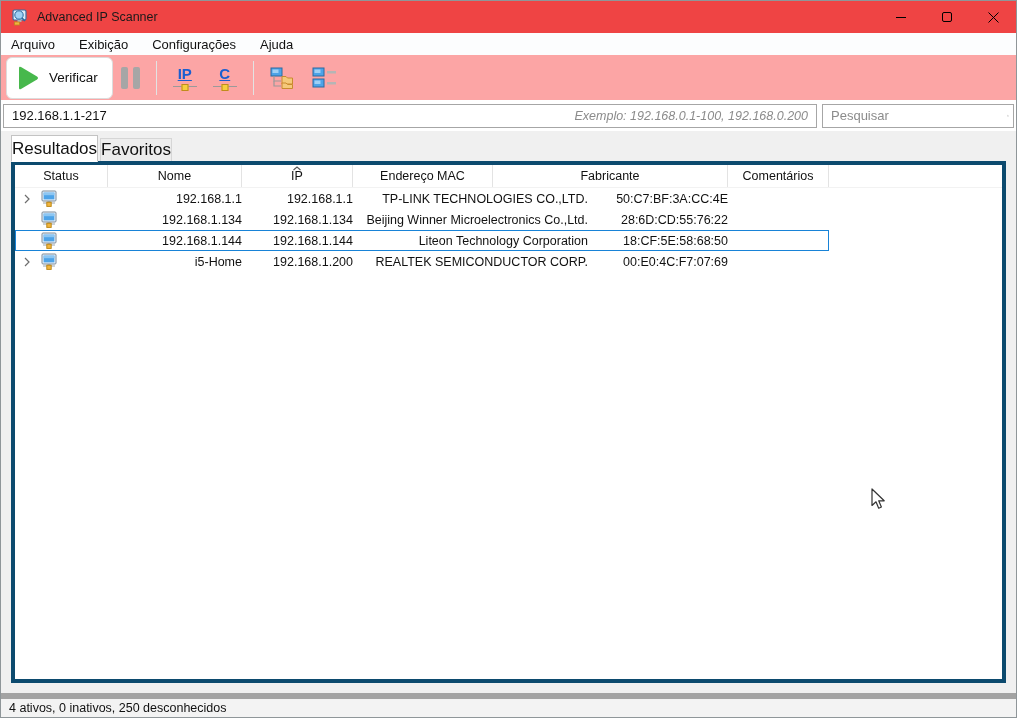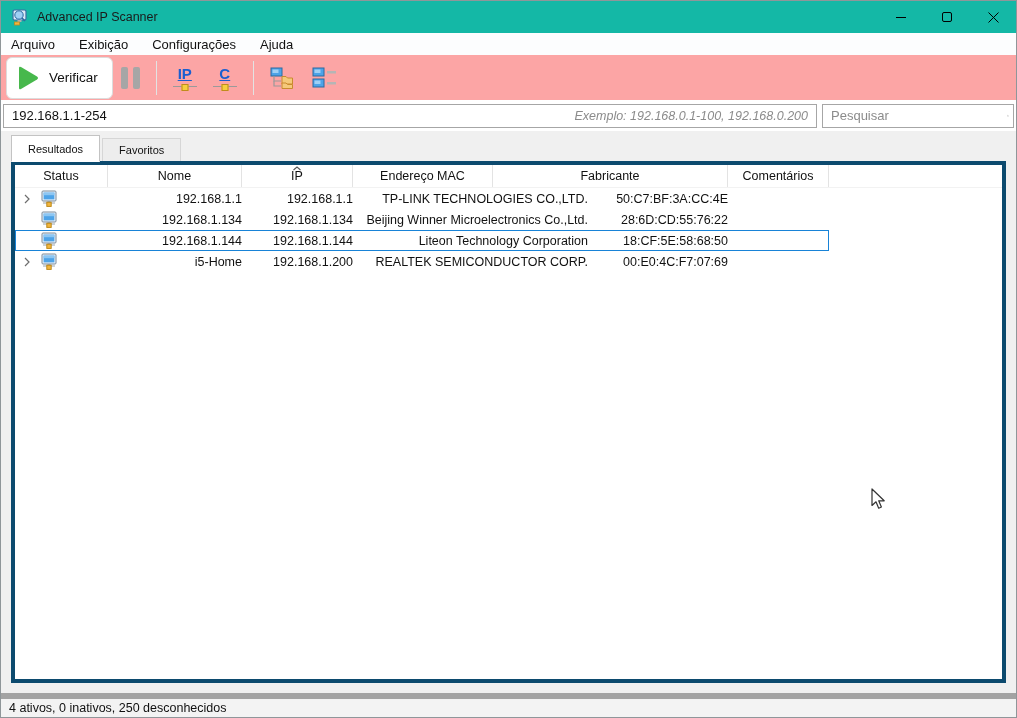--- a/index.html
+++ b/index.html
@@ -1,21 +1,21 @@
 <!DOCTYPE html>
 <html><head>
 <meta charset="utf-8">
 <style>
   * { box-sizing: border-box; margin: 0; padding: 0; }
   html,body { width:1017px; height:718px; }
   body { font-family: "Liberation Sans", "DejaVu Sans", sans-serif; font-size:13px; color:#1a1a1a; }
   .window { position:relative; width:1017px; height:718px; border:1px solid #8f9699; background:#fff; display:flex; flex-direction:column; overflow:hidden; }
 
   
-  .titlebar { height:32px; background:#14b8a6; display:flex; align-items:center; flex:0 0 auto; }
+  .titlebar { height:32px; background:#ef4444; display:flex; align-items:center; flex:0 0 auto; }
   .titlebar .app-icon { margin:0 8px 0 10px; display:flex; }
   .titlebar .title { font-size:12.5px; color:#1a1a1a; }
   .win-controls { margin-left:auto; display:flex; height:100%; }
   .win-btn { width:46px; height:100%; display:flex; align-items:center; justify-content:center; background:transparent; border:none; cursor:default; }
   .glyph-min { width:10px; height:0; border-top:1px solid #000; display:block; }
   .glyph-max { width:10px; height:10px; border:1px solid #000; border-radius:2px; display:block; }
 
   
   .menubar { height:22px; background:#fcfdfe; display:flex; align-items:center; padding-left:10px; gap:0; flex:0 0 auto; }
   .menu-item { padding:0 14px 0 0; margin-right:10px; font-size:13px; color:#111; }
@@ -38,21 +38,21 @@
   .address-field { flex:1; height:24px; border:1px solid #a6a6a6; background:#fff; display:flex; align-items:center; padding:0 8px; }
   .address-field .val { font-size:13px; color:#111; }
   .address-field .example { margin-left:auto; font-style:italic; color:#8b8b8b; font-size:12.5px; }
   .search-box { width:192px; height:24px; border:1px solid #a6a6a6; background:#fff; display:flex; align-items:center; padding:0 4px 0 8px; }
   .search-box input { border:none; outline:none; flex:1; font-size:13px; font-family:inherit; color:#111; background:transparent; }
   .search-box input::placeholder { color:#8b8b8b; }
 
   
   .main { flex:1; background:#f0f0f0; padding:4px 10px 10px; display:flex; flex-direction:column; position:relative; }
   .tabbar { display:flex; height:26px; flex:0 0 auto; }
-  .tab { padding:0 16px; display:flex; align-items:center; font-size:11px; color:#111; border:1px solid transparent; }
+  .tab { padding:0 0; display:flex; align-items:center; font-size:17px; color:#111; border:1px solid transparent; }
   .tab.active { background:#fff; border:1px solid #c3c3c3; border-bottom:1px solid #fff; position:relative; z-index:2; margin-bottom:-1px; }
   .tab.inactive { background:#ededed; border:1px solid #d6d6d6; border-bottom:none; margin-top:3px; margin-left:2px; }
   .panel { flex:1; background:#fff; border:4px solid #0c4a6e; position:relative; z-index:1; overflow:hidden; }
 
   
   .thead { display:flex; height:23px; border-bottom:1px solid #f2f2f2; }
   .th { position:relative; display:flex; align-items:center; justify-content:center; font-size:12.5px; color:#111; border-right:1px solid #e3e3e3; }
   .th .sort-caret { position:absolute; top:1px; left:50%; transform:translateX(-50%); }
   .col-status{width:93px}.col-name{width:134px}.col-ip{width:111px}.col-fab{width:235px}.col-mac{width:140px}.col-com{width:101px}
   .tbody { }
@@ -151,21 +151,21 @@
         <rect x="15" y="4" width="9" height="2.5" fill="#b5b5b5"></rect>
         <rect x="1" y="12" width="11" height="8" fill="#4da3e8" stroke="#2c6aa0" stroke-width="1"></rect>
         <rect x="2.5" y="13.5" width="6" height="3.5" fill="#9fd0f5"></rect>
         <rect x="15" y="15" width="9" height="2.5" fill="#b5b5b5"></rect>
       </svg>
     </button>
   </div>
 
   <div class="address-row">
     <div class="address-field">
-      <span class="val">192.168.1.1-254</span>
+      <span class="val">192.168.1.1-217</span>
       <span class="example">Exemplo: 192.168.0.1-100, 192.168.0.200</span>
     </div>
     <div class="search-box">
       <input type="text" placeholder="Pesquisar" style="">
       <svg width="16" height="16" viewBox="0 0 16 16">
         <circle cx="6.5" cy="6.5" r="4.2" fill="none" stroke="#555" stroke-width="1.3"></circle>
         <line x1="9.8" y1="9.8" x2="13.5" y2="13.5" stroke="#555" stroke-width="1.3"></line>
       </svg>
     </div>
   </div>

